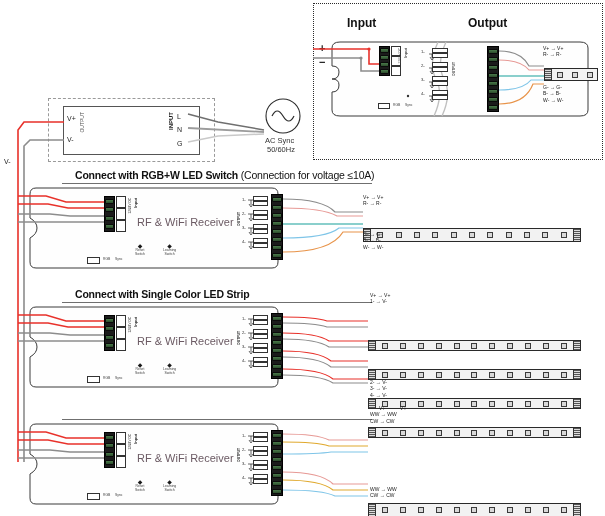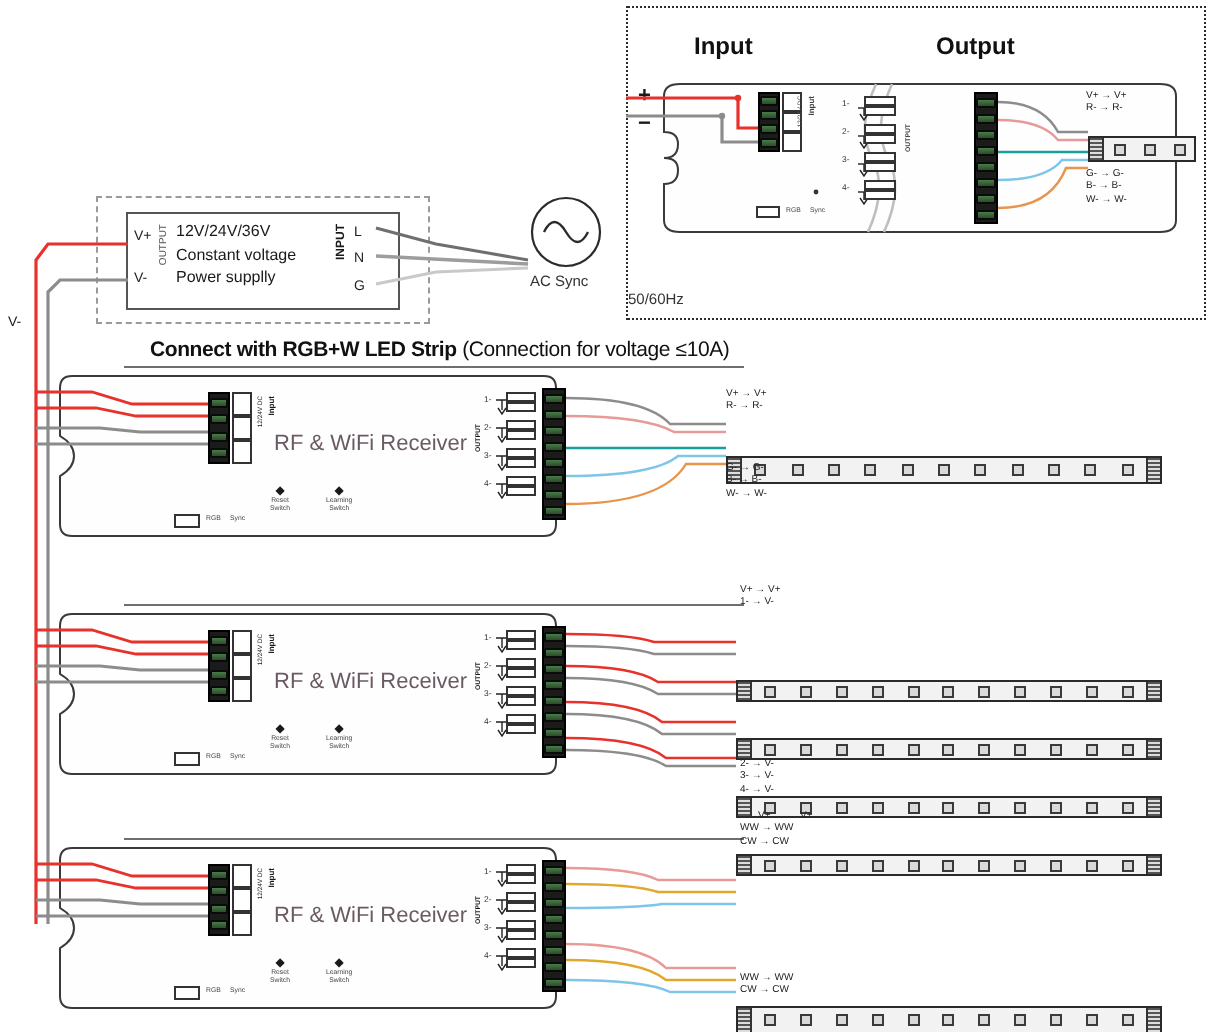--- a/index.html
+++ b/index.html
@@ -233,52 +233,47 @@
 
 
   <div class="abs" style="left:48px;top:98px;width:165px;height:62px;border:1px dashed #9a9a9a;"></div>
 
   <div class="abs devinner" style="left:63px;top:106px;width:135px;height:47px;"></div>
 
   <div class="abs lbl6" style="left:67px;top:114px;font-size:7px;">V+</div>
   <div class="abs lbl6" style="left:67px;top:135px;font-size:7px;">V-</div>
   <div class="abs vert" style="left:79px;top:112px;font-size:5px;color:#555;">OUTPUT</div>
 
-  <div class="abs" style="left:88px;top:110px;">
-    <div style="font-size:8px;line-height:1.45;">12V/24V/36V</div>
-    <div style="font-size:8px;line-height:1.45;">Constant voltage</div>
-    <div style="font-size:8px;line-height:1.45;">Power supplly</div>
-  </div>
 
   <div class="abs vert" style="left:168px;top:112px;font-size:6px;font-weight:bold;">INPUT</div>
   <div class="abs lbl6" style="left:177px;top:112px;font-size:7px;">L</div>
   <div class="abs lbl6" style="left:177px;top:125px;font-size:7px;">N</div>
   <div class="abs lbl6" style="left:177px;top:139px;font-size:7px;">G</div>
 
   <svg class="wire" style="left:188px;top:108px;" width="80" height="50" viewBox="0 0 80 50">
     <path d="M0 6 L30 14 L76 22" fill="none" stroke="#6f6f6f" stroke-width="1.5"></path>
     <path d="M0 20 L76 24" fill="none" stroke="#9c9c9c" stroke-width="1.8"></path>
     <path d="M0 34 L30 28 L76 26" fill="none" stroke="#c9c9c9" stroke-width="1.5"></path>
   </svg>
 
   <svg class="wire" style="left:262px;top:95px;" width="42" height="42" viewBox="0 0 42 42">
     <circle cx="21" cy="21" r="17" fill="#fff" stroke="#2b2b2b" stroke-width="1.1"></circle>
     <path d="M10 21 Q15 11 21 21 Q27 31 32 21" fill="none" stroke="#2b2b2b" stroke-width="1.2"></path>
   </svg>
   <div class="abs" style="left:265px;top:136px;font-size:7.5px;color:#333;">AC Sync</div>
-  <div class="abs" style="left:267px;top:145px;font-size:7.5px;color:#333;margin-left:47px;">50/60Hz</div>
+  <div class="abs" style="left:267px;top:145px;font-size:7.5px;color:#333;">50/60Hz</div>
 
   <svg class="wire" style="left:0;top:110px;" width="70" height="360" viewBox="0 0 70 360">
     <path d="M64 12 L24 12 L18 20 L18 352" fill="none" stroke="#e8312a" stroke-width="1.6"></path>
     <path d="M64 30 L30 30 L24 36 L24 352" fill="none" stroke="#8c8c8c" stroke-width="1.6"></path>
   </svg>
   <div class="abs" style="left:4px;top:158px;font-size:7px;">V-</div>
 
   <div class="abs section-title" style="left:75px;top:169px;">
-    <span>Connect with RGB+W LED Strip</span><span class="thin"> (Connection for voltage ≤10A)</span>
+    <span>Connect with RGB+W LED Switch</span><span class="thin"> (Connection for voltage ≤10A)</span>
   </div>
   <div class="abs divider" style="left:62px;top:183px;width:310px;height:1px;background:#6f6f6f;"></div>
 
   <div class="abs" style="left:28px;top:186px;width:252px;height:84px;">
     <svg class="wire" width="252" height="84" viewBox="0 0 252 84">
       <path d="M8 2 L244 2 Q250 2 250 8 L250 76 Q250 82 244 82 L8 82
                Q2 82 2 76 L2 52 Q9 48 9 42 Q9 36 2 32 L2 8 Q2 2 8 2 Z" fill="#fefefe" stroke="#3a3a3a" stroke-width="1"></path>
     </svg>
   </div>
 
@@ -407,20 +402,23 @@
       <span class="arrow">→</span>
       <span>B-</span>
     </div>
     <div class="lbl5">
       <span>W-</span>
       <span class="arrow">→</span>
       <span>W-</span>
     </div>
   </div>
 
+  <div class="abs section-title" style="left:75px;top:288px;">
+    <span>Connect with Single Color LED Strip</span><span class="thin"></span>
+  </div>
   <div class="abs divider" style="left:62px;top:302px;width:310px;height:1px;background:#6f6f6f;"></div>
 
   <div class="abs" style="left:28px;top:305px;width:252px;height:84px;">
     <svg class="wire" width="252" height="84" viewBox="0 0 252 84">
       <path d="M8 2 L244 2 Q250 2 250 8 L250 76 Q250 82 244 82 L8 82
                Q2 82 2 76 L2 52 Q9 48 9 42 Q9 36 2 32 L2 8 Q2 2 8 2 Z" fill="#fefefe" stroke="#3a3a3a" stroke-width="1"></path>
     </svg>
   </div>
 
   <svg class="wire" style="left:18px;top:311px;" width="95" height="46" viewBox="0 0 95 46">

